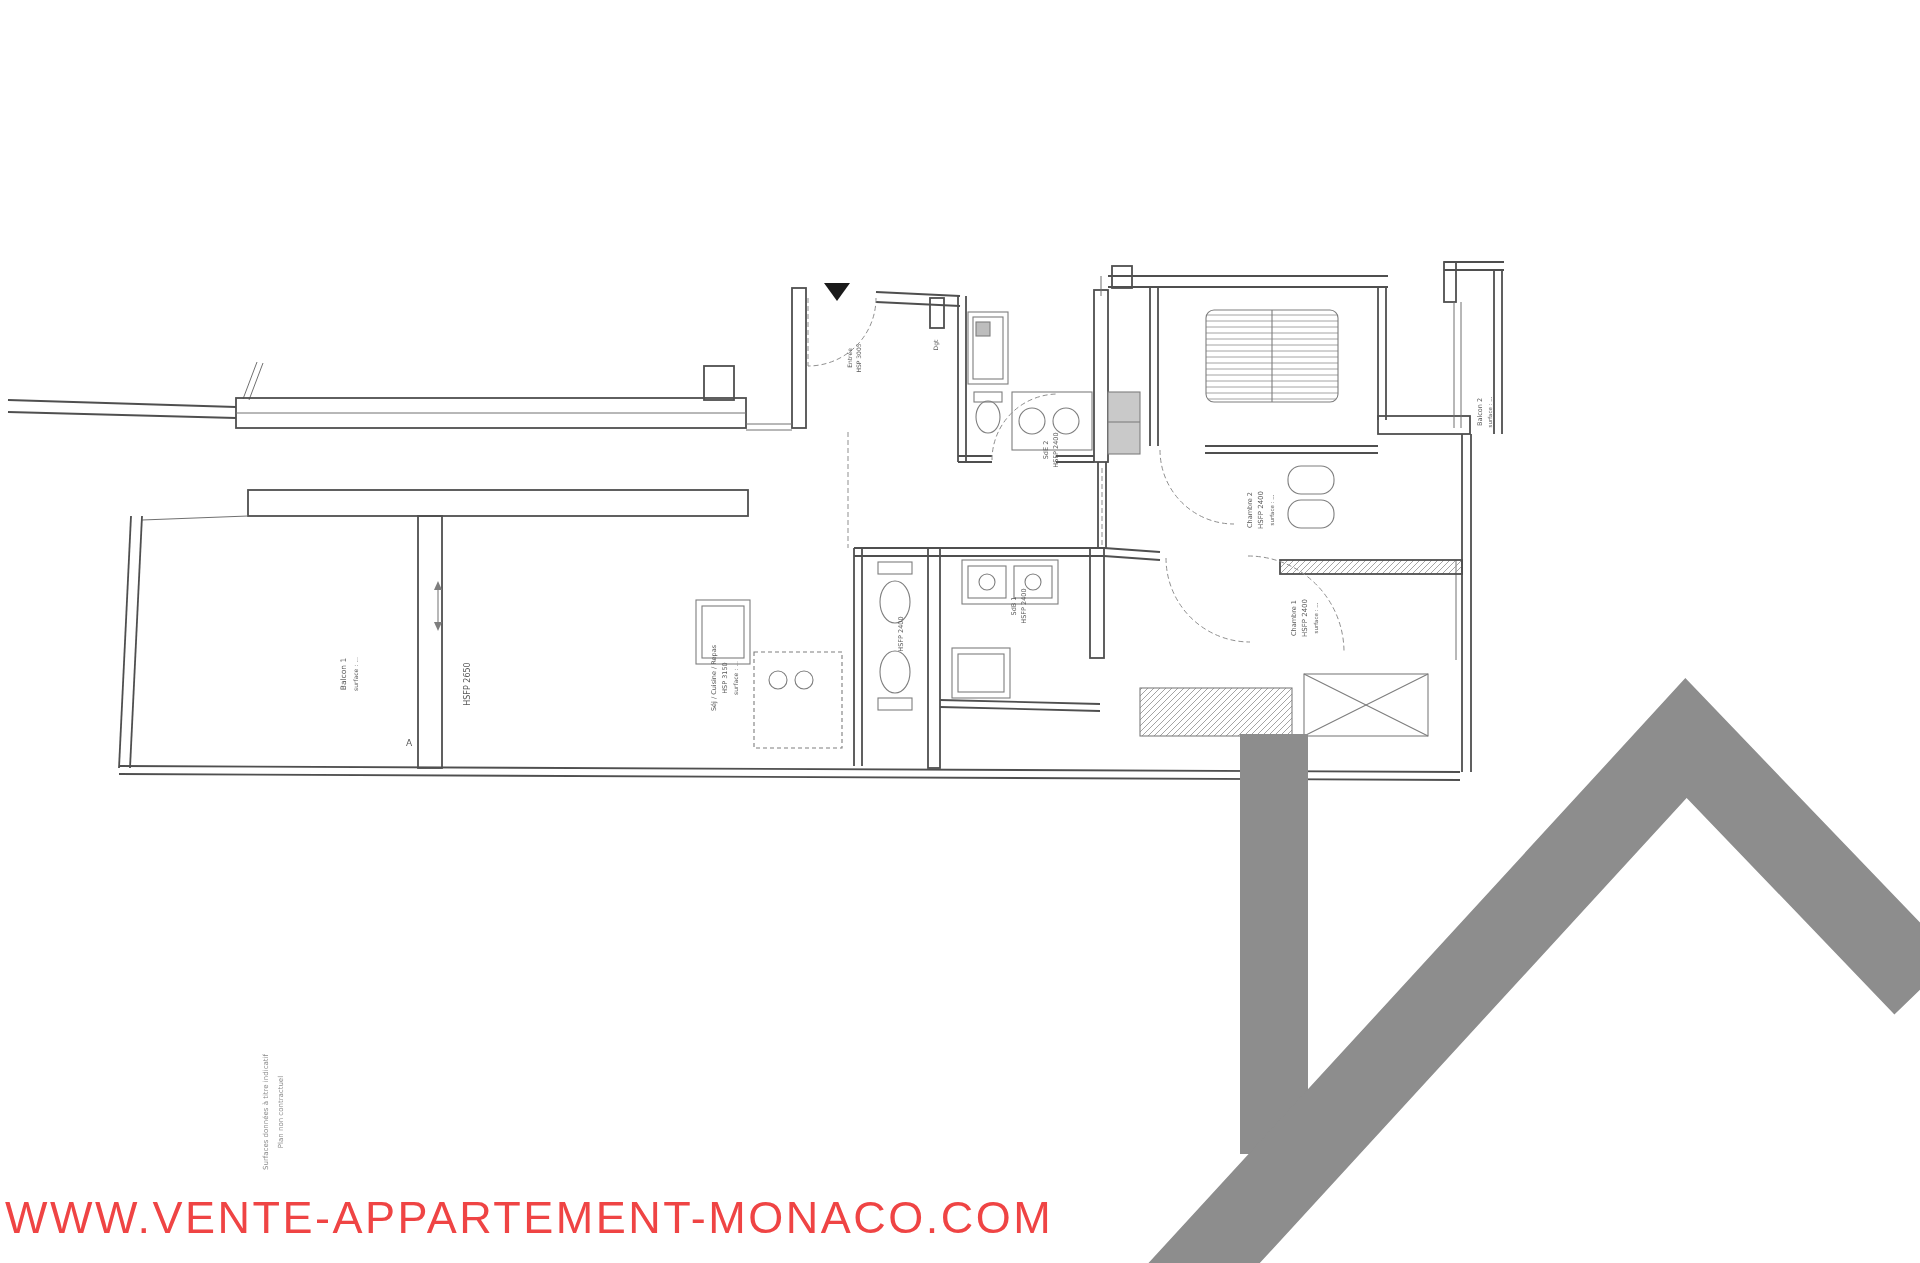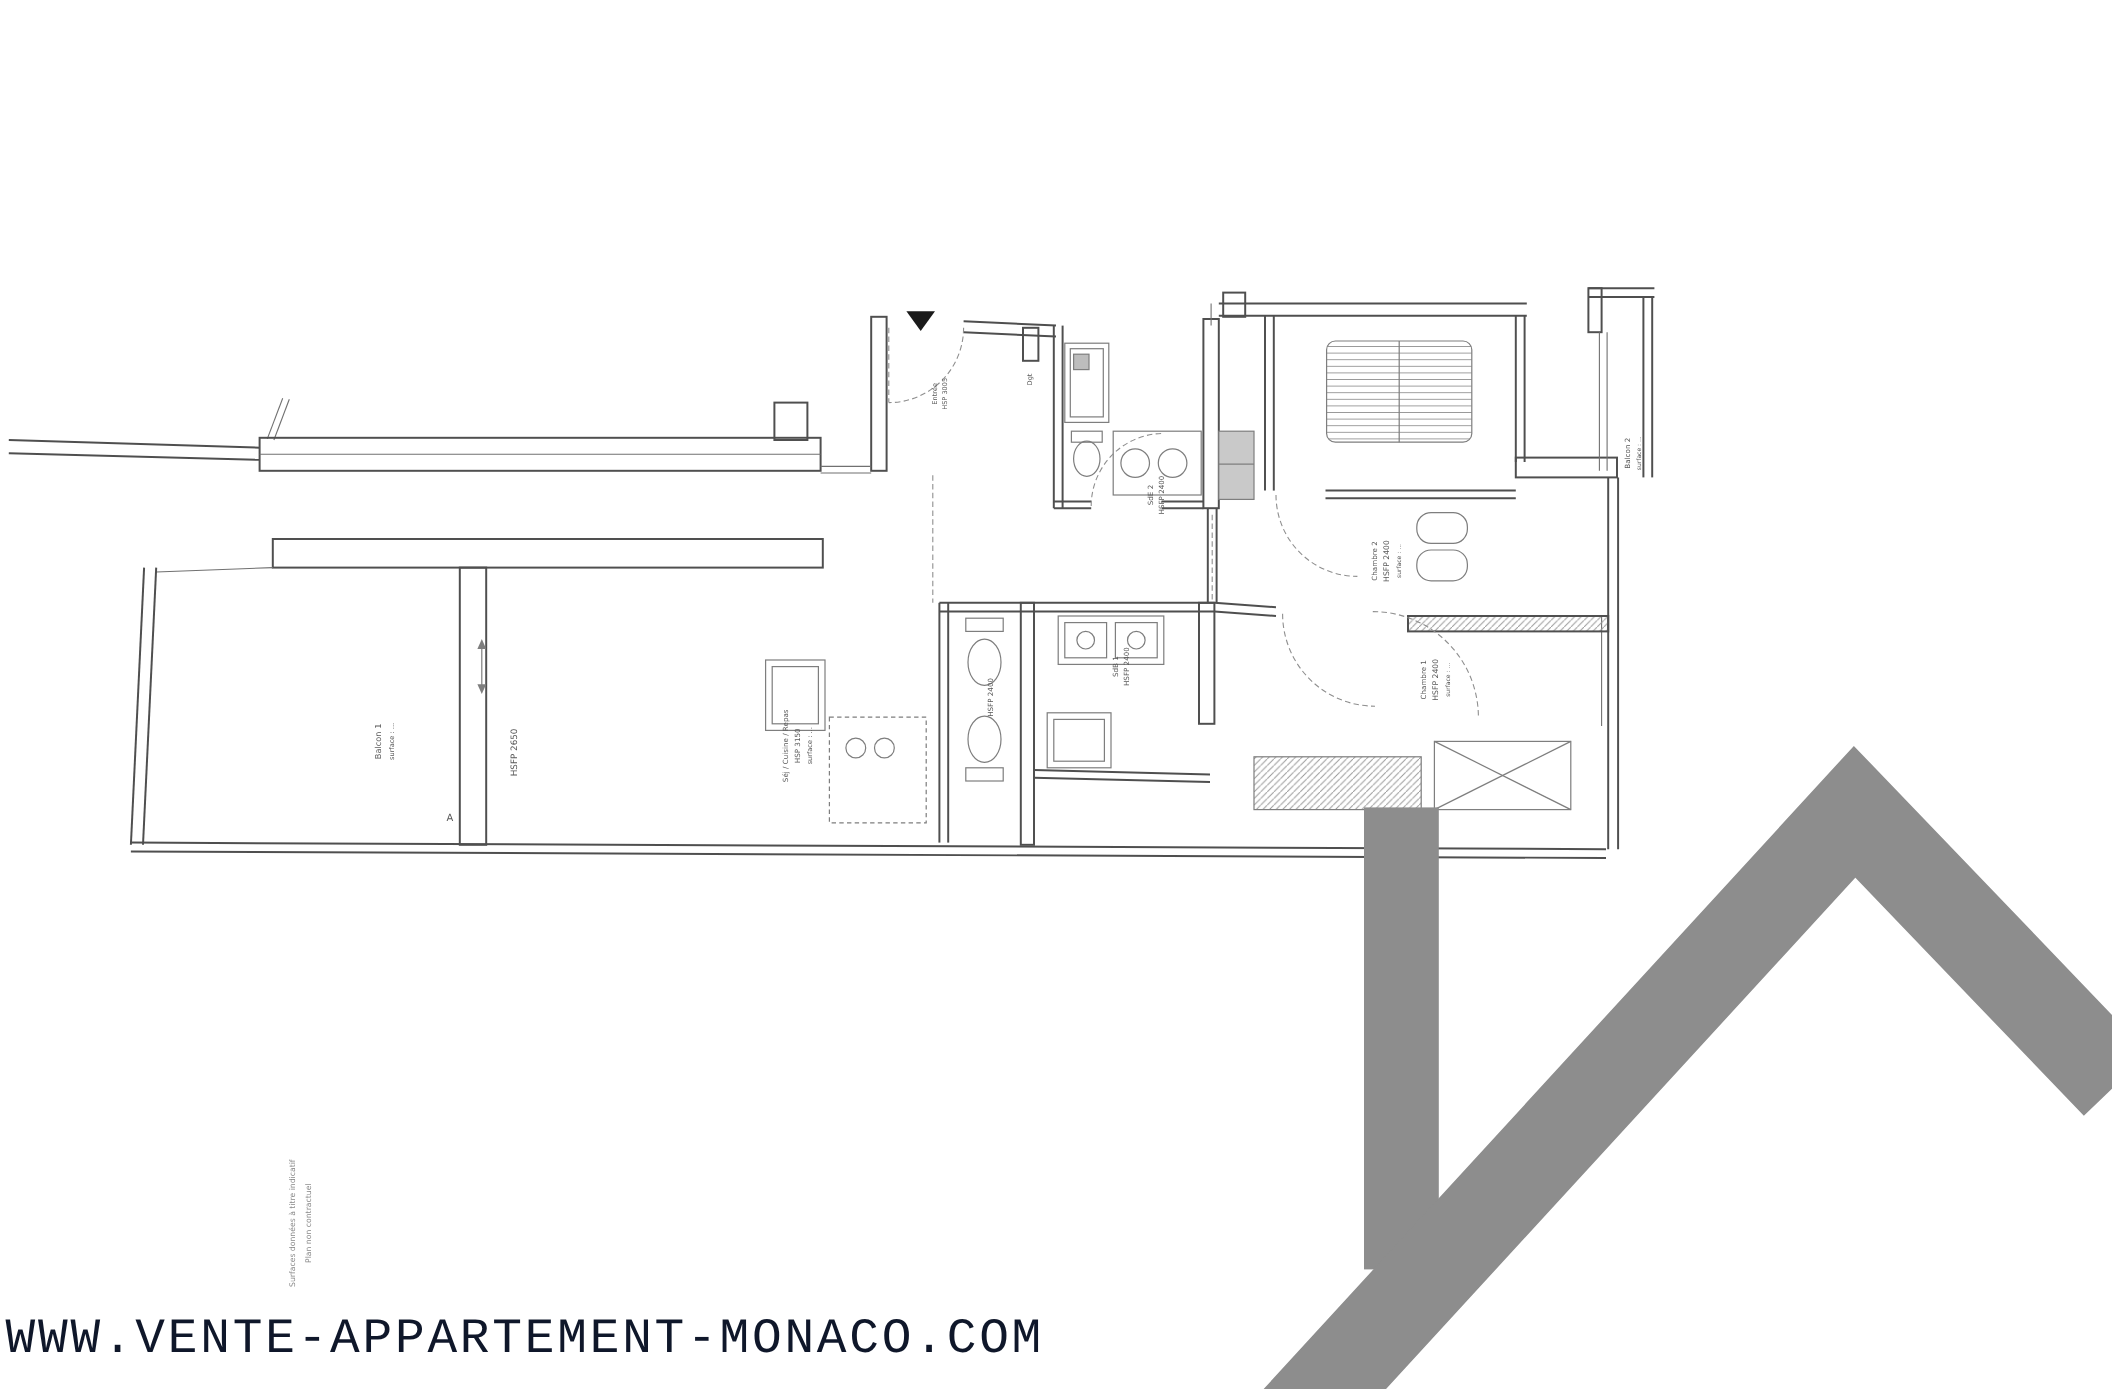--- a/index.html
+++ b/index.html
@@ -8,21 +8,21 @@
   
   .w line,.w rect,.w path{stroke:#4f4f4f;stroke-width:1.8;fill:none;}
   .w .thin{stroke-width:1;stroke:#707070;}
   
   .fx line,.fx rect,.fx ellipse,.fx circle,.fx path{stroke:#7e7e7e;stroke-width:1.1;fill:none;}
   
   .arcs path,.arcs line{stroke:#8f8f8f;stroke-width:1;fill:none;stroke-dasharray:5 3;}
   text{fill:#585858;font-family:"DejaVu Sans",sans-serif;}
   .note{fill:#8a8a8a;}
   .watermark{position:absolute;left:5px;top:1192px;font-size:45px;letter-spacing:2.5px;
-             color:#0f172a;white-space:nowrap;font-weight:400;font-family:Liberation Mono, monospace;}
+             color:#ef4444;white-space:nowrap;font-weight:400;font-family:Liberation Sans, sans-serif;}
 </style>
 </head>
 <body>
 
 <div class="stage">
 
 <svg width="1920" height="1263" viewBox="0 0 1920 1263">
   <defs>
     <pattern id="hlines" width="6" height="6" patternUnits="userSpaceOnUse">
       <path d="M0 3 H6" stroke="#9a9a9a" stroke-width="0.9"></path>

